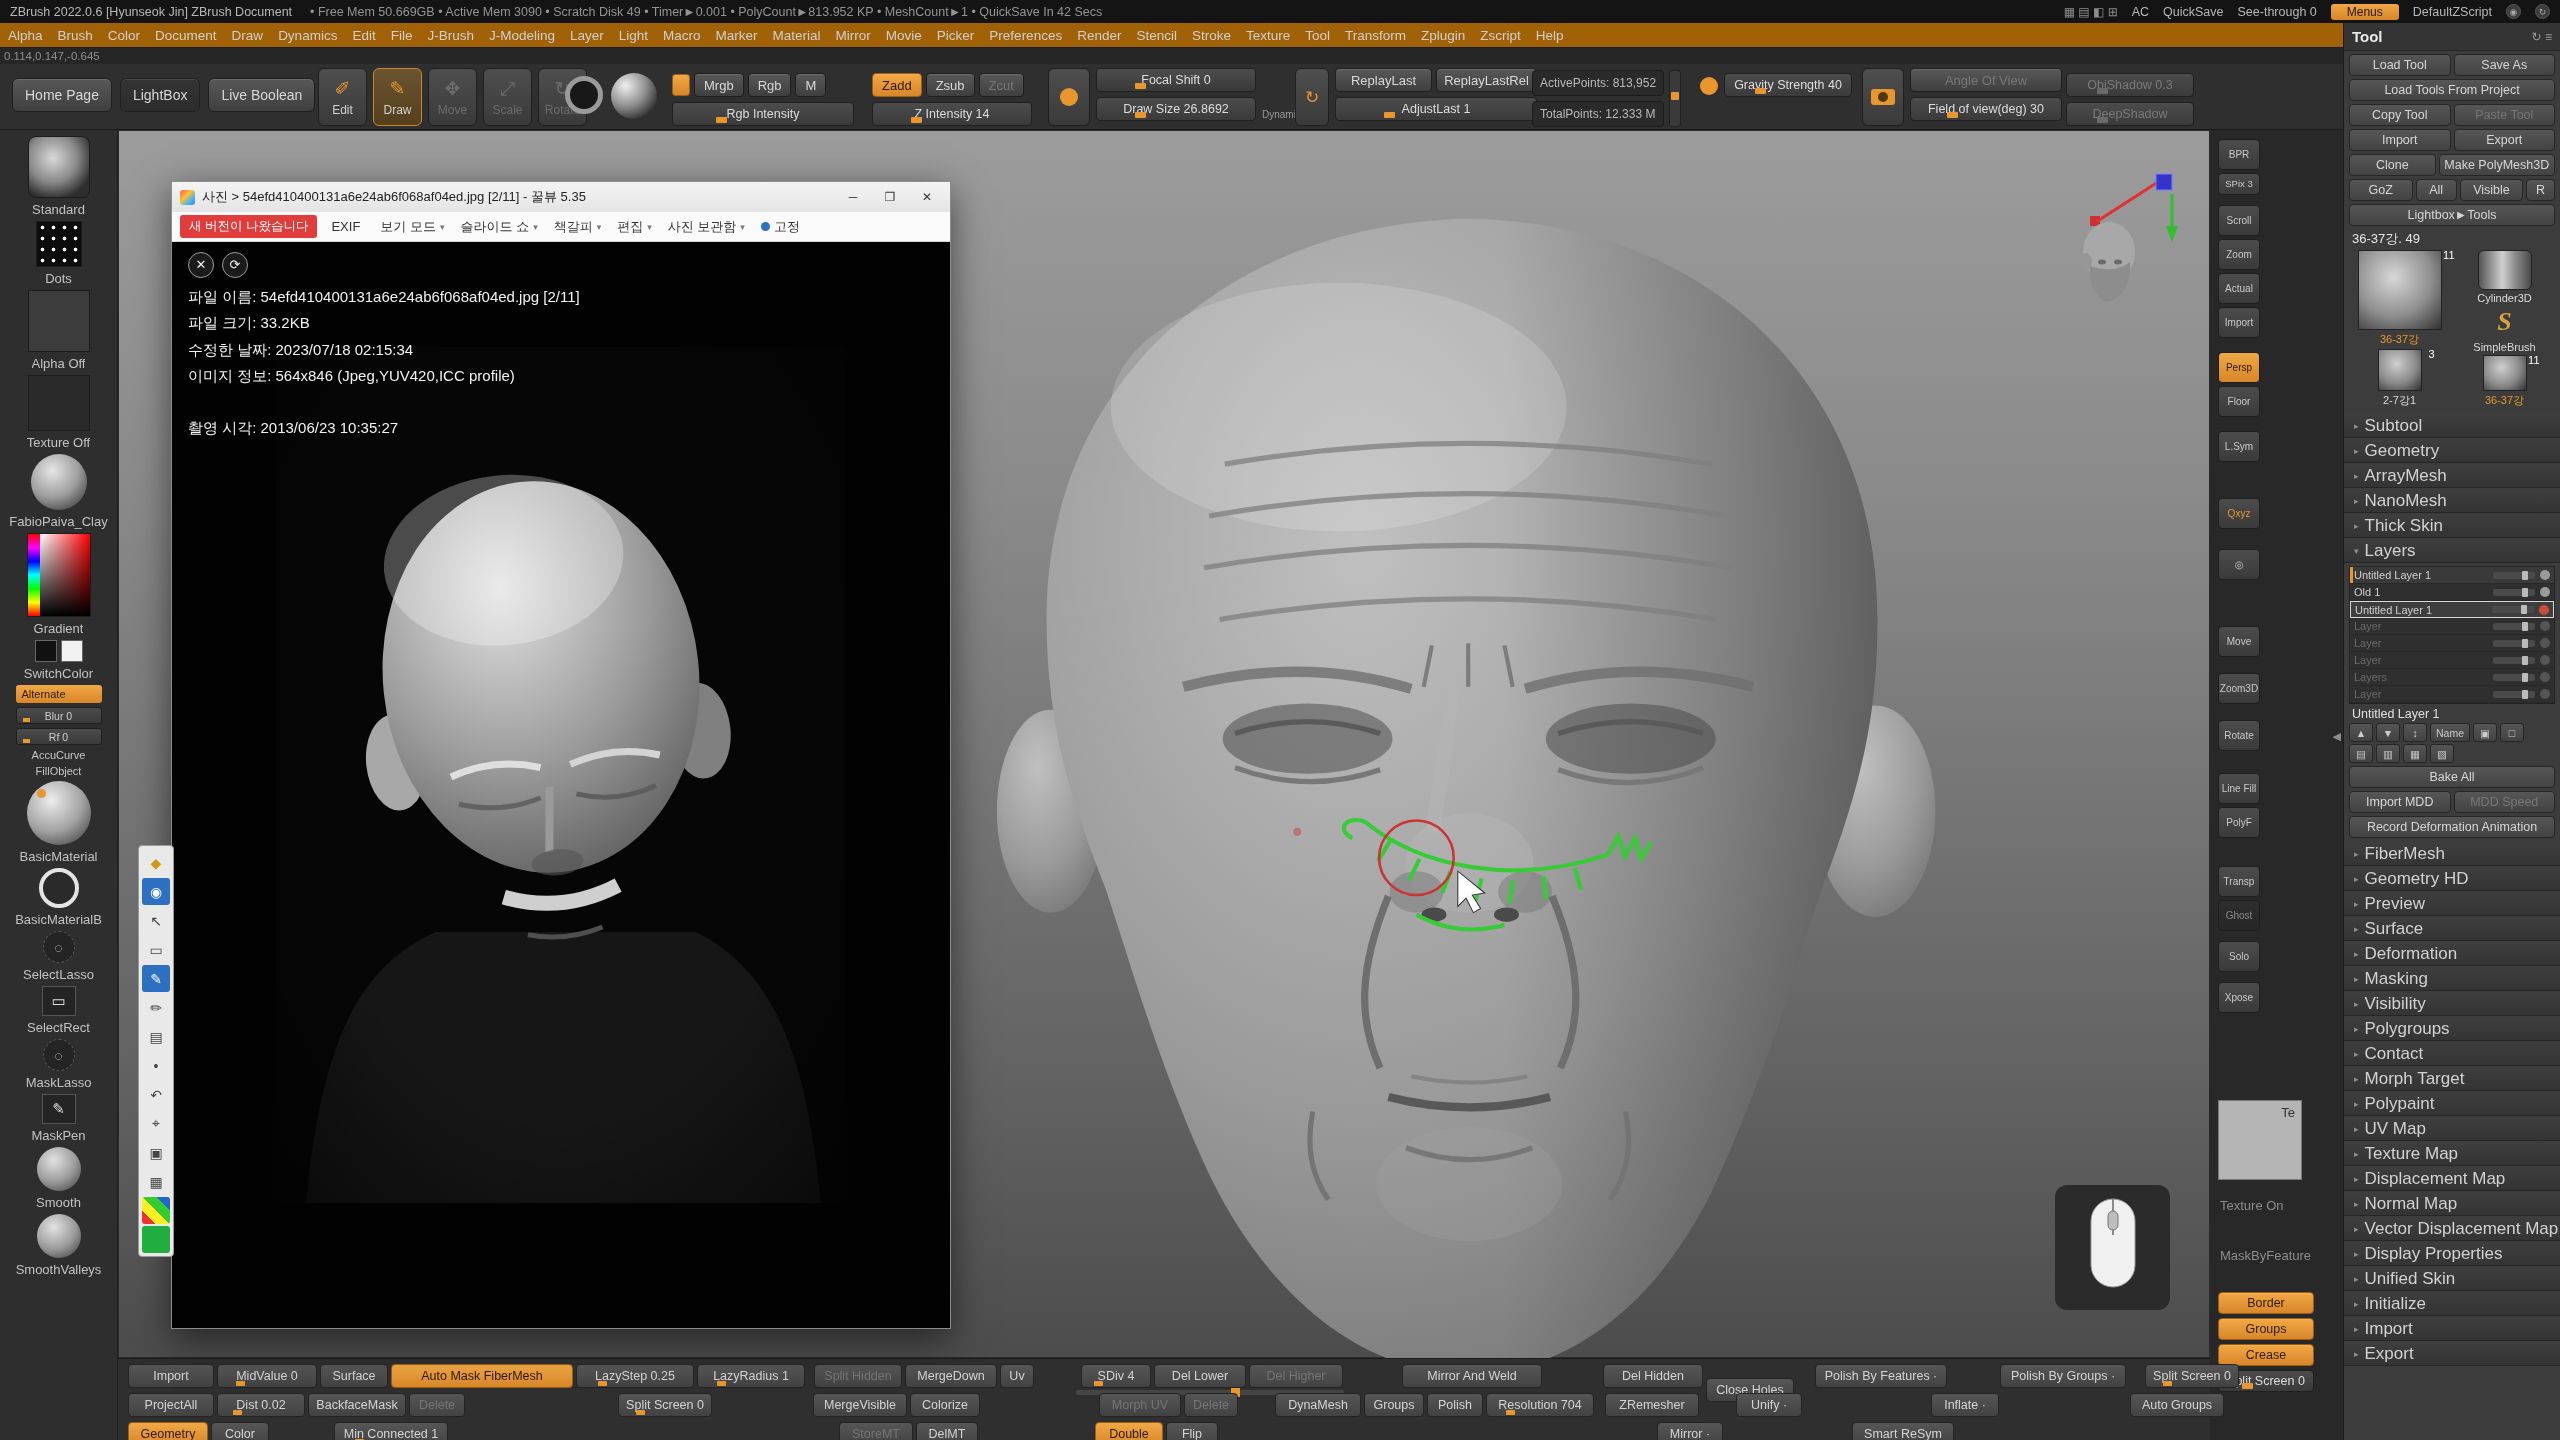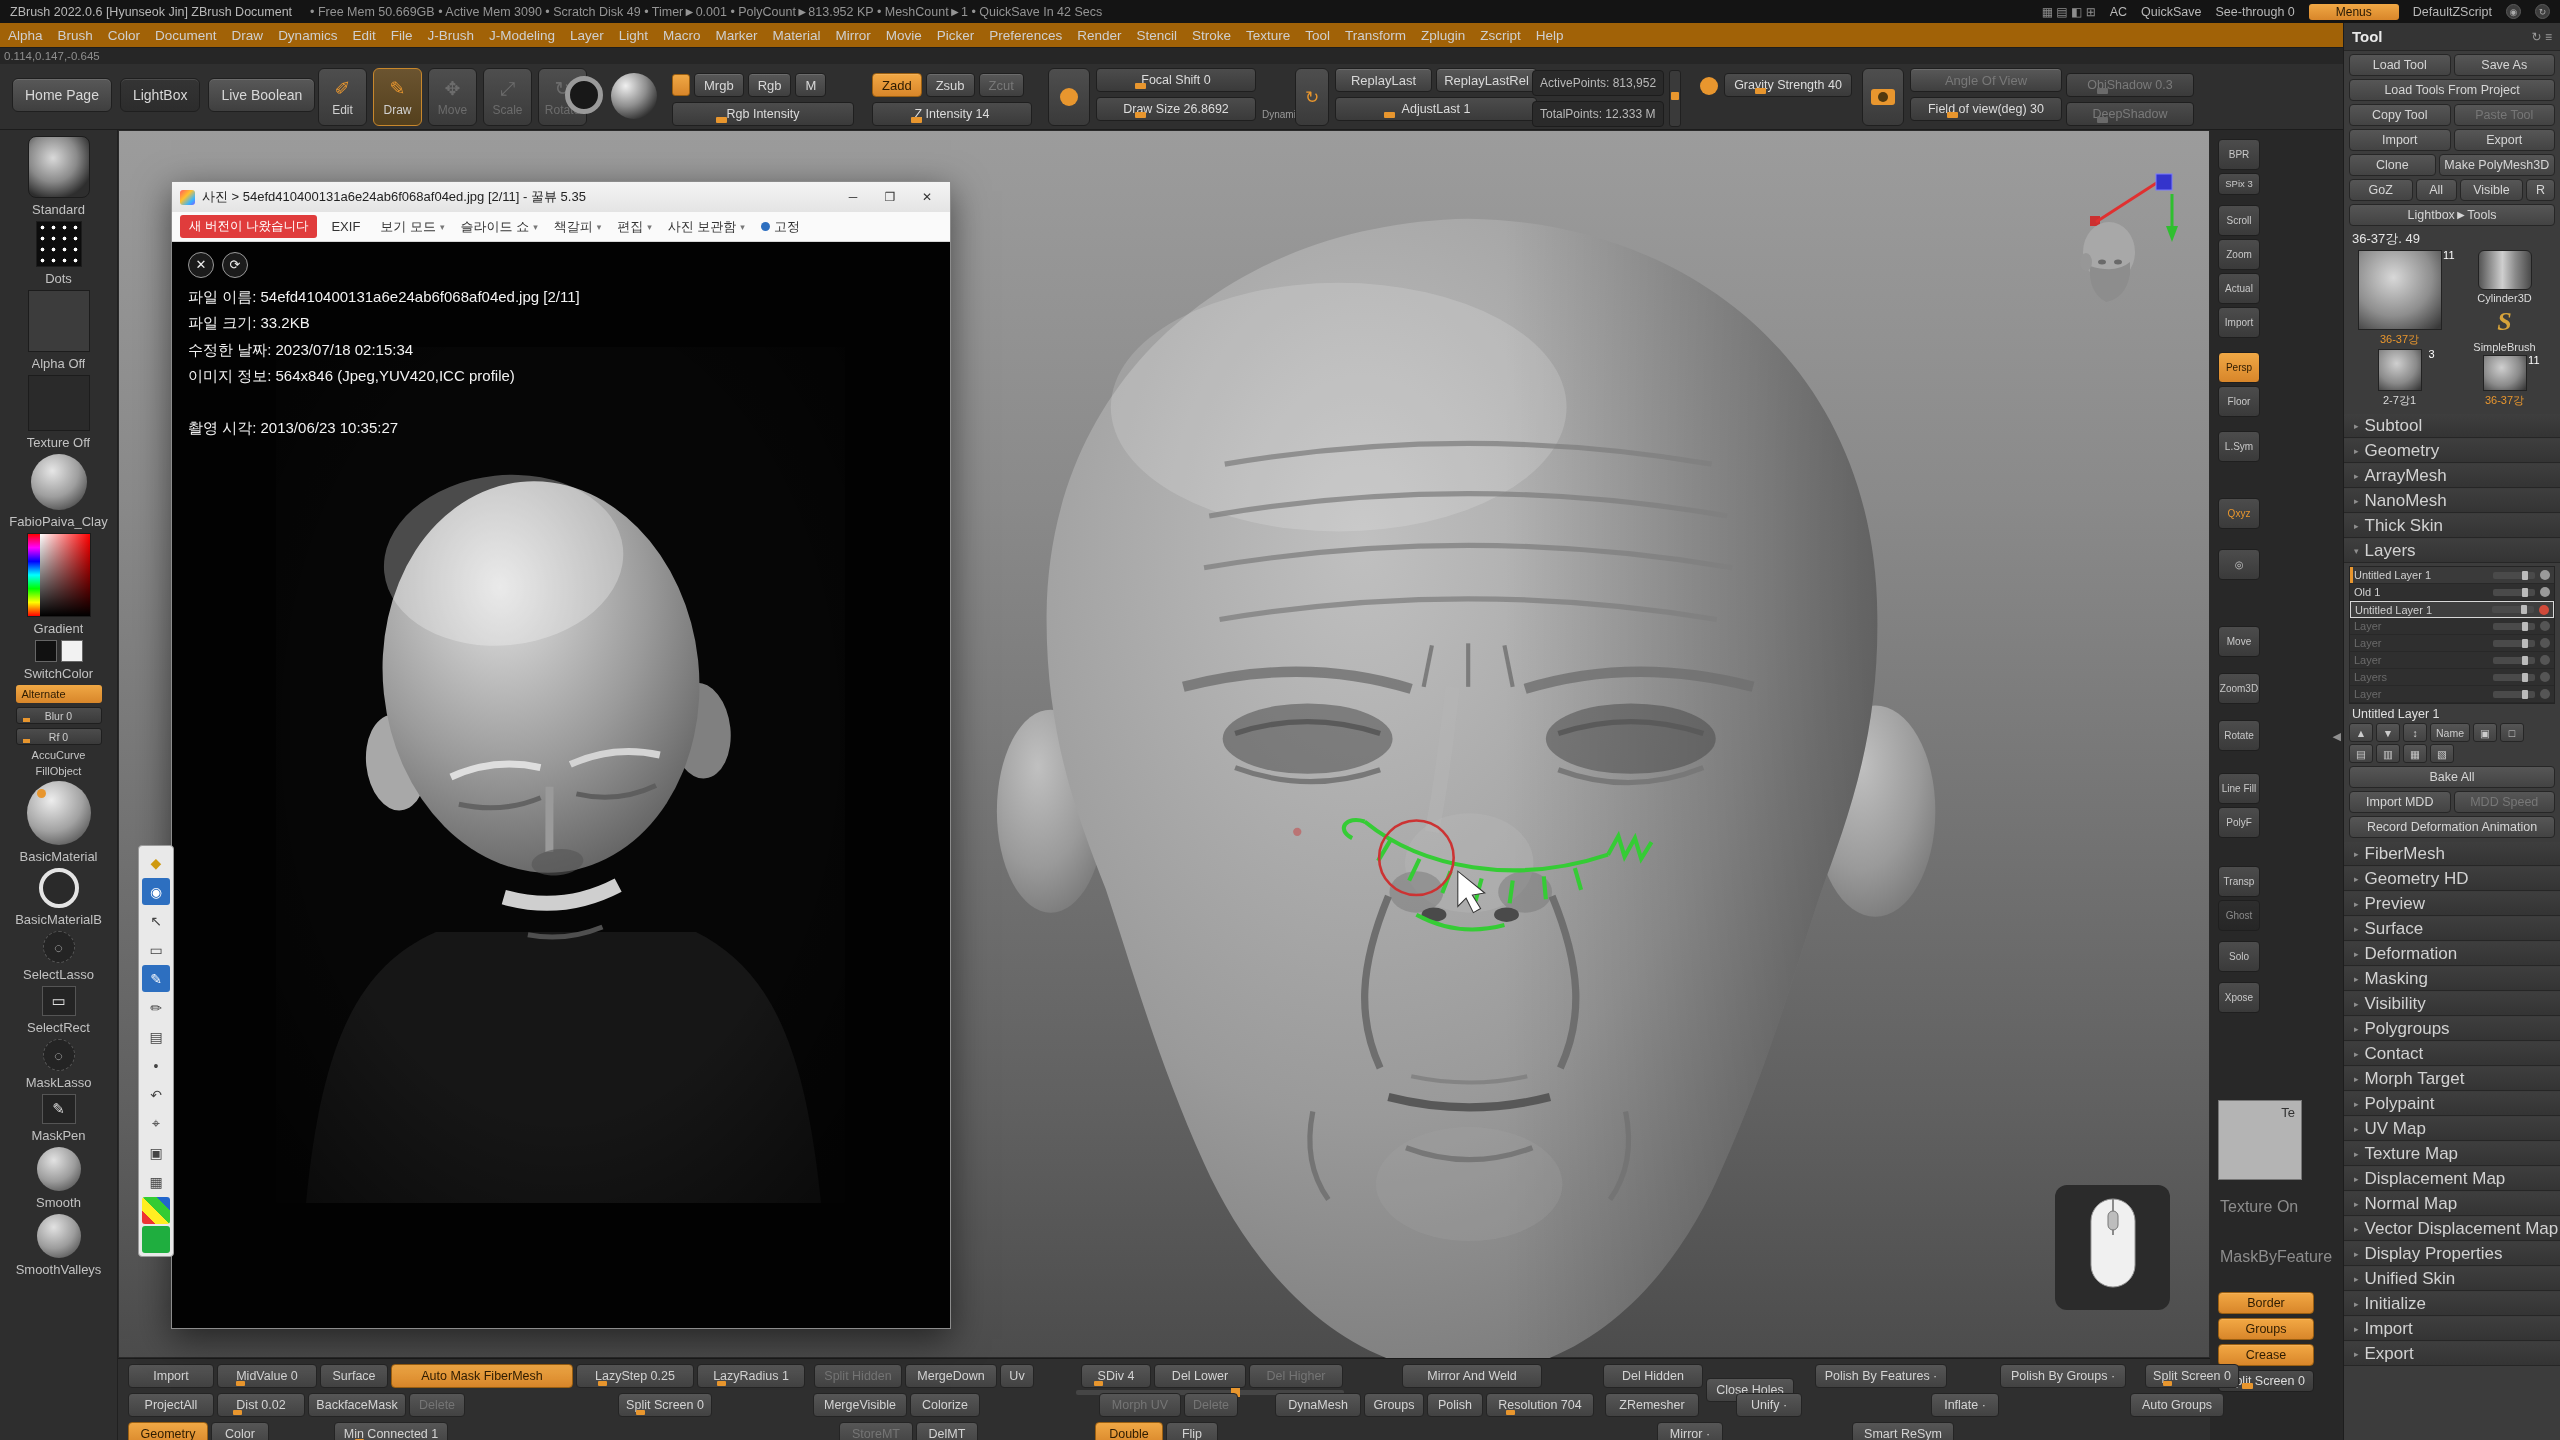--- a/index.html
+++ b/index.html
@@ -14,21 +14,21 @@
 .btn.pressed{background:linear-gradient(#343434,#2c2c2c)}
 .slider{position:relative;display:inline-flex;align-items:center;justify-content:center;height:34px;padding:0 8px;border-radius:6px;
  background:linear-gradient(#4c4c4c,#3a3a3a);border:1px solid #1f1f1f;color:#ddd;font-size:13.5px;white-space:nowrap;cursor:pointer}
 .slider::after{content:"";position:absolute;left:24%;bottom:2px;width:11px;height:6px;background:#e8962e;border-radius:1px}
 .slider.dim{color:#7a7a7a}.slider.dim::after{background:#6a6a6a}
 
 #titlebar{position:absolute;left:0;top:0;width:2560px;height:23px;background:#141414;display:flex;align-items:center;padding:0 10px;font-size:12.5px;color:#b8b8b8;z-index:60}
 #titlebar .stats{color:#949494;margin-left:18px}
 #titlebar .tb-right{margin-left:auto;display:flex;align-items:center;gap:14px}
 #titlebar .tb-ic{color:#8d8d8d;font-size:12px}
-.menus-chip{background:linear-gradient(#f0a845,#d8862a);color:#241703;border-radius:3px;padding:1px 27px;font-size:12px}
+.menus-chip{background:linear-gradient(#f0a845,#d8862a);color:#241703;border-radius:3px;padding:1px 16px;font-size:12px}
 .tb-circle{width:15px;height:15px;border-radius:50%;background:#3d3d3d;border:1px solid #5a5a5a;display:inline-flex;align-items:center;justify-content:center;font-size:9px;color:#aaa}
 
 #menubar{position:absolute;left:0;top:23px;width:2560px;height:25px;background:#a16207;border-bottom:1px solid #1d1d1d;display:flex;align-items:center;padding:0 8px;z-index:20}
 #menubar .mi{font-size:13.5px;color:#cfcfcf;margin-right:15px;cursor:pointer}
 #coords{position:absolute;left:4px;top:50px;font-size:11.5px;color:#8f8f8f;z-index:21}
 
 #toolbar{position:absolute;left:0;top:64px;width:2560px;height:66px;background:#2f2f2f;border-bottom:1px solid #1c1c1c;z-index:20}
 .tg{position:absolute;display:flex;gap:8px;align-items:flex-start}
 .col2{display:flex;flex-direction:column;gap:5px}
 .row{display:flex;gap:4px}
@@ -106,21 +106,21 @@
 
 #gapcol{position:absolute;left:2210px;top:130px;width:133px;height:1310px;background:#282828;z-index:10}
 #rightstrip{position:absolute;left:6px;top:6px;width:46px;display:flex;flex-direction:column;align-items:center}
 .st-it{width:42px;height:31px;margin-top:3px;border-radius:4px;background:linear-gradient(#4c4c4c,#3a3a3a);border:1px solid #1f1f1f;color:#c9c9c9;font-size:10px;display:flex;align-items:center;justify-content:center;text-align:center;line-height:1;cursor:pointer}
 .st-it.on{background:linear-gradient(#f0a845,#d8862a);color:#2e1c02}
 .st-it.oj{color:#e8962e}
 .st-it.dark{background:linear-gradient(#2e2e2e,#262626);color:#8a8a8a}
 .st-it.mini{height:22px;font-size:9.5px}
 .gc-arrow{position:absolute;right:2px;top:600px;color:#8f8f8f;font-size:11px}
 .gc-tebox{position:absolute;left:8px;top:970px;width:84px;height:80px;background:#b4b4b4;color:#333;font-size:13px;display:flex;align-items:flex-start;justify-content:flex-end;padding:4px 6px;border:1px solid #777}
-.gc-label{position:absolute;left:10px;font-size:16px;color:#8d8d8d;white-space:nowrap}
+.gc-label{position:absolute;left:10px;font-size:13px;color:#8d8d8d;white-space:nowrap}
 .gc-btn{position:absolute;left:8px;width:96px;height:22px;border-radius:4px;font-size:12.5px}
 
 #toolpanel{position:absolute;left:2343px;top:23px;width:217px;height:1417px;background:#3c3c3c;border-left:1px solid #1d1d1d;z-index:30;overflow:hidden}
 .tp-header{height:28px;display:flex;align-items:center;padding:0 8px;color:#e8e8e8;font-size:15px;font-weight:bold;background:#343434;border-bottom:1px solid #262626}
 .tp-hic{margin-left:auto;color:#9a9a9a;font-size:12px;font-weight:normal}
 .prow{display:flex;gap:3px;margin:3px 5px}
 .pbtn{flex:1;height:22px;border-radius:4px;background:linear-gradient(#565656,#434343);border:1px solid #262626;color:#d6d6d6;font-size:12.5px;display:flex;align-items:center;justify-content:center;white-space:nowrap;overflow:hidden;cursor:pointer}
 .pbtn.dim{color:#777}
 .tp-toolname{margin:4px 8px 2px;font-size:13px;color:#e6e6e6}
 .tp-thumbs{display:flex;gap:6px;margin:2px 6px 6px;height:158px}

